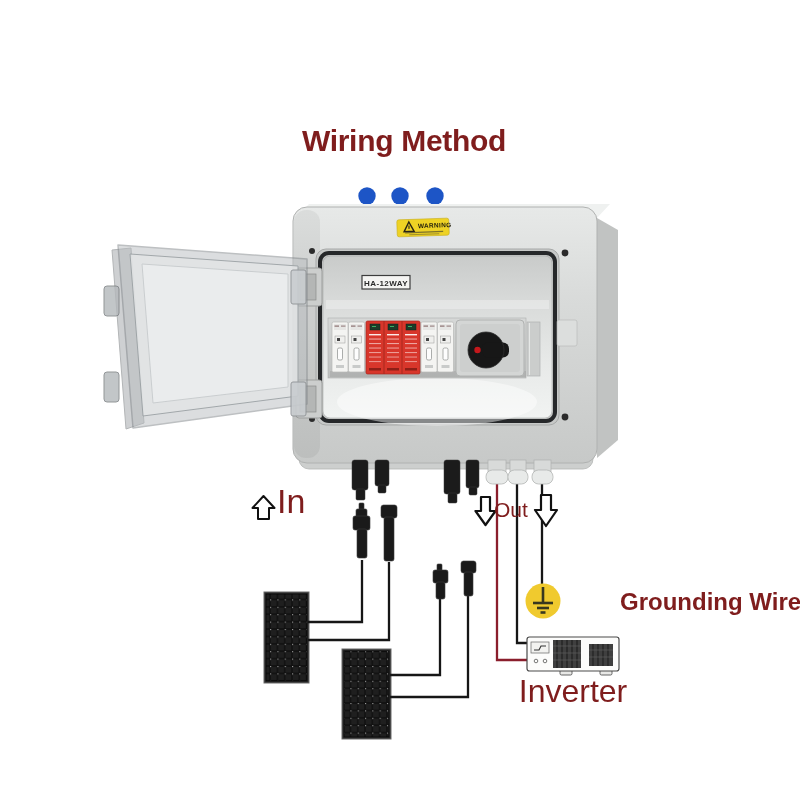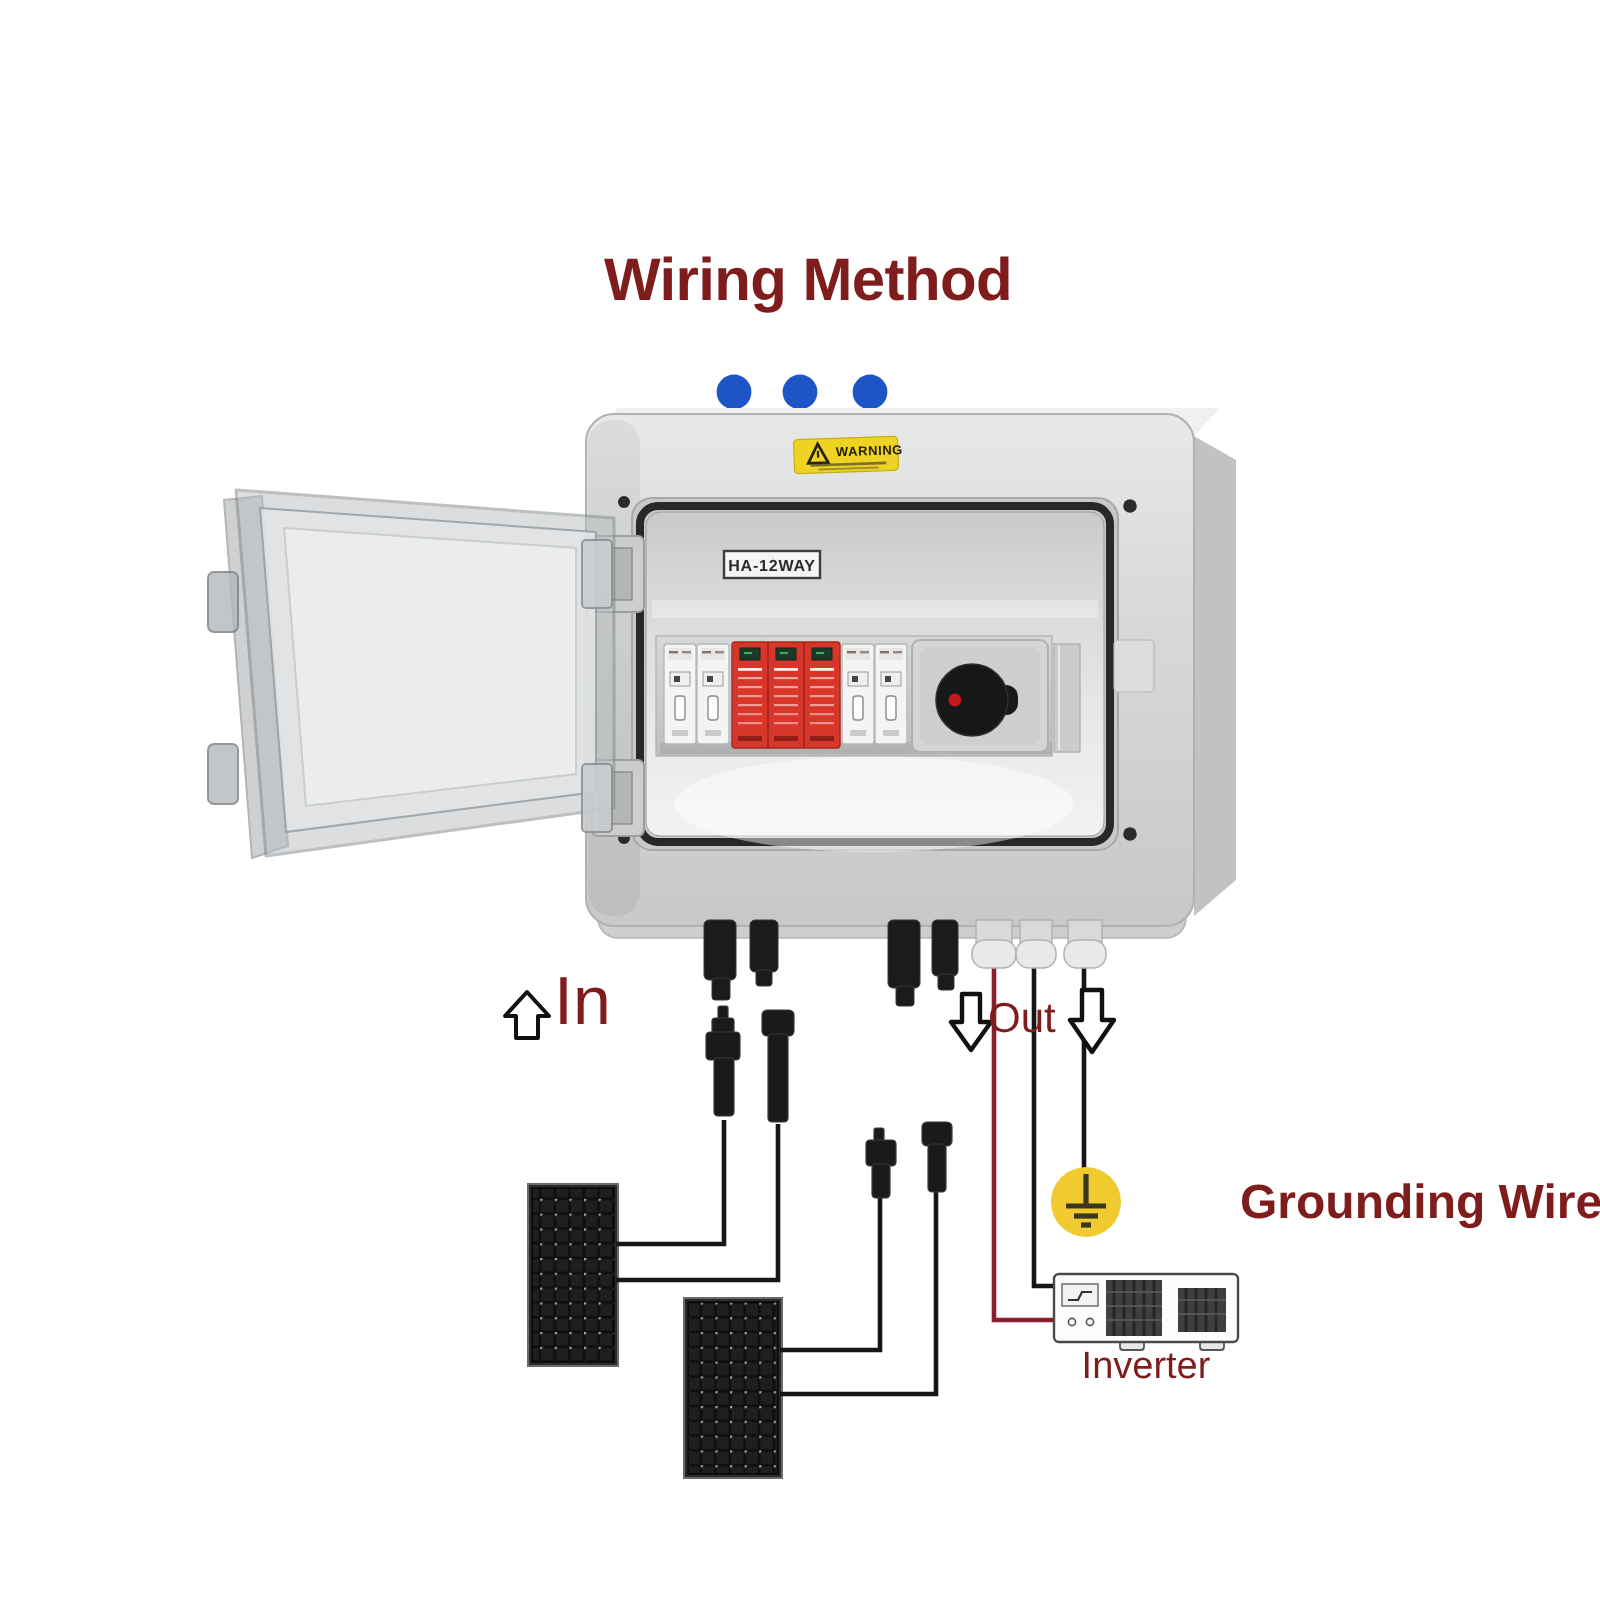--- a/index.html
+++ b/index.html
@@ -4,21 +4,21 @@
 <style>
   html,body{margin:0;padding:0;background:#ffffff;}
   .stage{position:relative;width:800px;height:800px;background:#ffffff;overflow:hidden;
          font-family:"Liberation Sans", sans-serif;}
   .stage svg{position:absolute;left:0;top:0;}
   .lbl{position:absolute;color:#7f1d1d;white-space:nowrap;}
   .lbl-title{left:404px;top:124px;transform:translateX(-50%);font-size:30px;font-weight:700;letter-spacing:-0.3px;}
   .lbl-in{left:277px;top:482px;font-size:34px;font-weight:400;}
   .lbl-out{left:494px;top:498px;font-size:21px;font-weight:400;}
   .lbl-ground{left:572px;top:588px;font-size:24px;font-weight:700;margin-left:48px;}
-  .lbl-inverter{left:573px;top:673px;transform:translateX(-50%);font-size:19px;font-weight:400;}
+  .lbl-inverter{left:573px;top:673px;transform:translateX(-50%);font-size:32px;font-weight:400;}
 </style>
 </head>
 <body>
 
 <div class="stage">
 
 <svg width="800" height="800" viewBox="0 0 800 800">
   <defs>
     <linearGradient id="gFace" x1="0" y1="0" x2="0" y2="1">
       <stop offset="0" stop-color="#e7e9e8"></stop>

